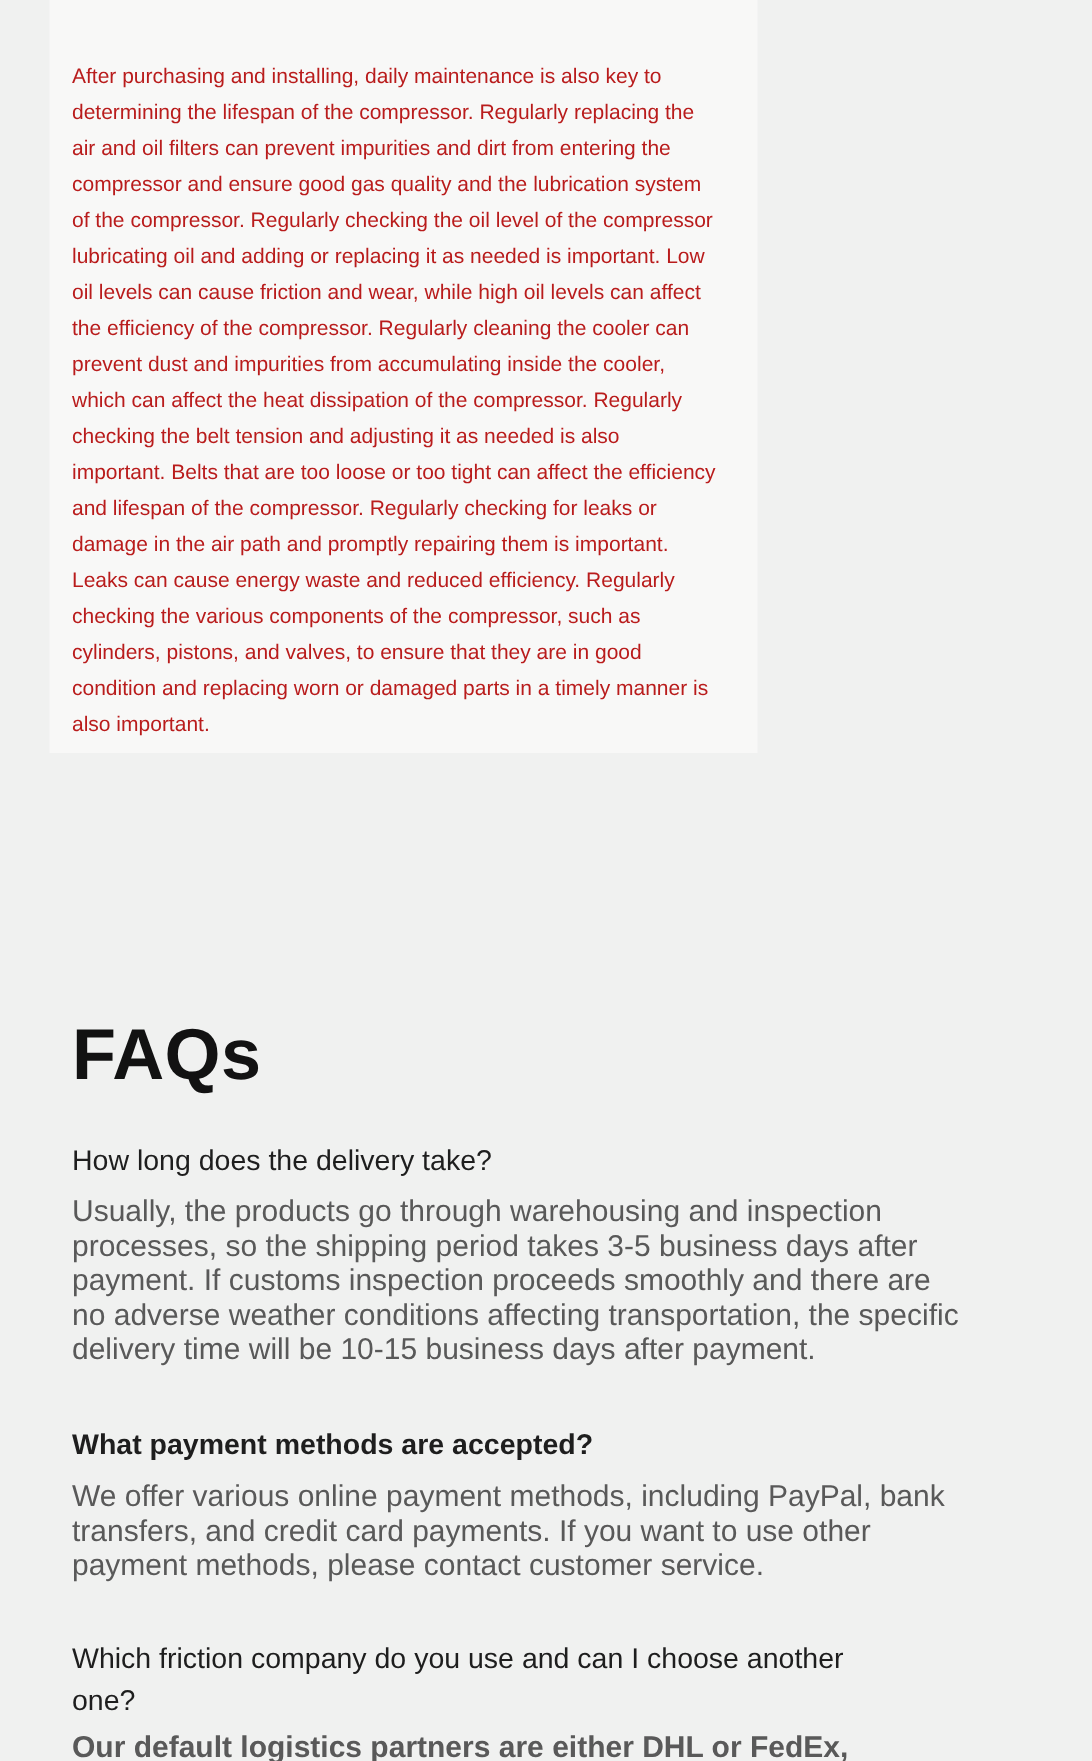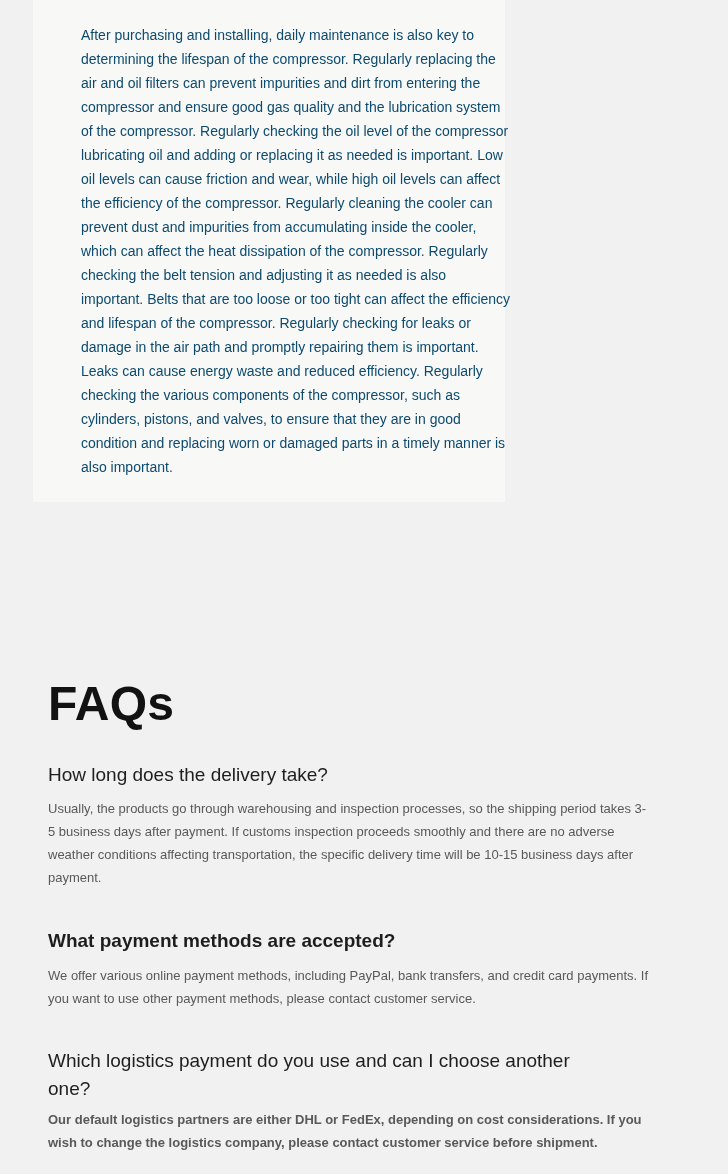--- a/index.html
+++ b/index.html
@@ -17,26 +17,25 @@
     position: absolute;
     left: 33px;
     top: 0;
     width: 472px;
     height: 502px;
     background: #f8f8f7;
   }
   .desc-text {
     position: absolute;
     left: 15px;
-    top: 23px;
+    top: 38px;
     width: 430px;
     font-size: 14px;
     line-height: 24px;
-    color: #0c4a6e;
-    margin-left: 33px;
+    color: #b91c1c;
   }
 
   
   .faq-section {
     position: absolute;
     left: 48px;
     top: 683px;
     width: 600px;
   }
   .faq-heading {
@@ -47,21 +46,21 @@
     letter-spacing: 0.2px;
   }
   .faq-question {
     font-size: 19px;
     line-height: 28px;
     font-weight: 400;
     color: #1e1e1e;
     max-width: 552px;
   }
   .faq-answer {
-    font-size: 13px;
+    font-size: 20px;
     line-height: 23px;
     color: #595959;
   }
   .faq-item-1 .faq-question { margin-top: 36px; }
   .faq-item-1 .faq-answer   { margin-top: 8px; }
   .faq-item-2 .faq-question { margin-top: 38px; font-weight: bold; }
   .faq-item-2 .faq-answer   { margin-top: 9px; }
   .faq-item-3 .faq-question { margin-top: 37px; }
   .faq-item-3 .faq-answer   { margin-top: 5px; font-weight: bold; }
 </style>
@@ -79,16 +78,16 @@
     <h3 class="faq-question">How long does the delivery take?</h3>
     <p class="faq-answer">Usually, the products go through warehousing and inspection processes, so the shipping period takes 3-5 business days after payment. If customs inspection proceeds smoothly and there are no adverse weather conditions affecting transportation, the specific delivery time will be 10-15 business days after payment.</p>
   </div>
 
   <div class="faq-item faq-item-2">
     <h3 class="faq-question">What payment methods are accepted?</h3>
     <p class="faq-answer">We offer various online payment methods, including PayPal, bank transfers, and credit card payments. If you want to use other payment methods, please contact customer service.</p>
   </div>
 
   <div class="faq-item faq-item-3">
-    <h3 class="faq-question">Which logistics payment do you use and can I choose another one?</h3>
+    <h3 class="faq-question">Which friction company do you use and can I choose another one?</h3>
     <p class="faq-answer">Our default logistics partners are either DHL or FedEx, depending on cost considerations. If you wish to change the logistics company, please contact customer service before shipment.</p>
   </div>
 </div>
 
 </body></html>

